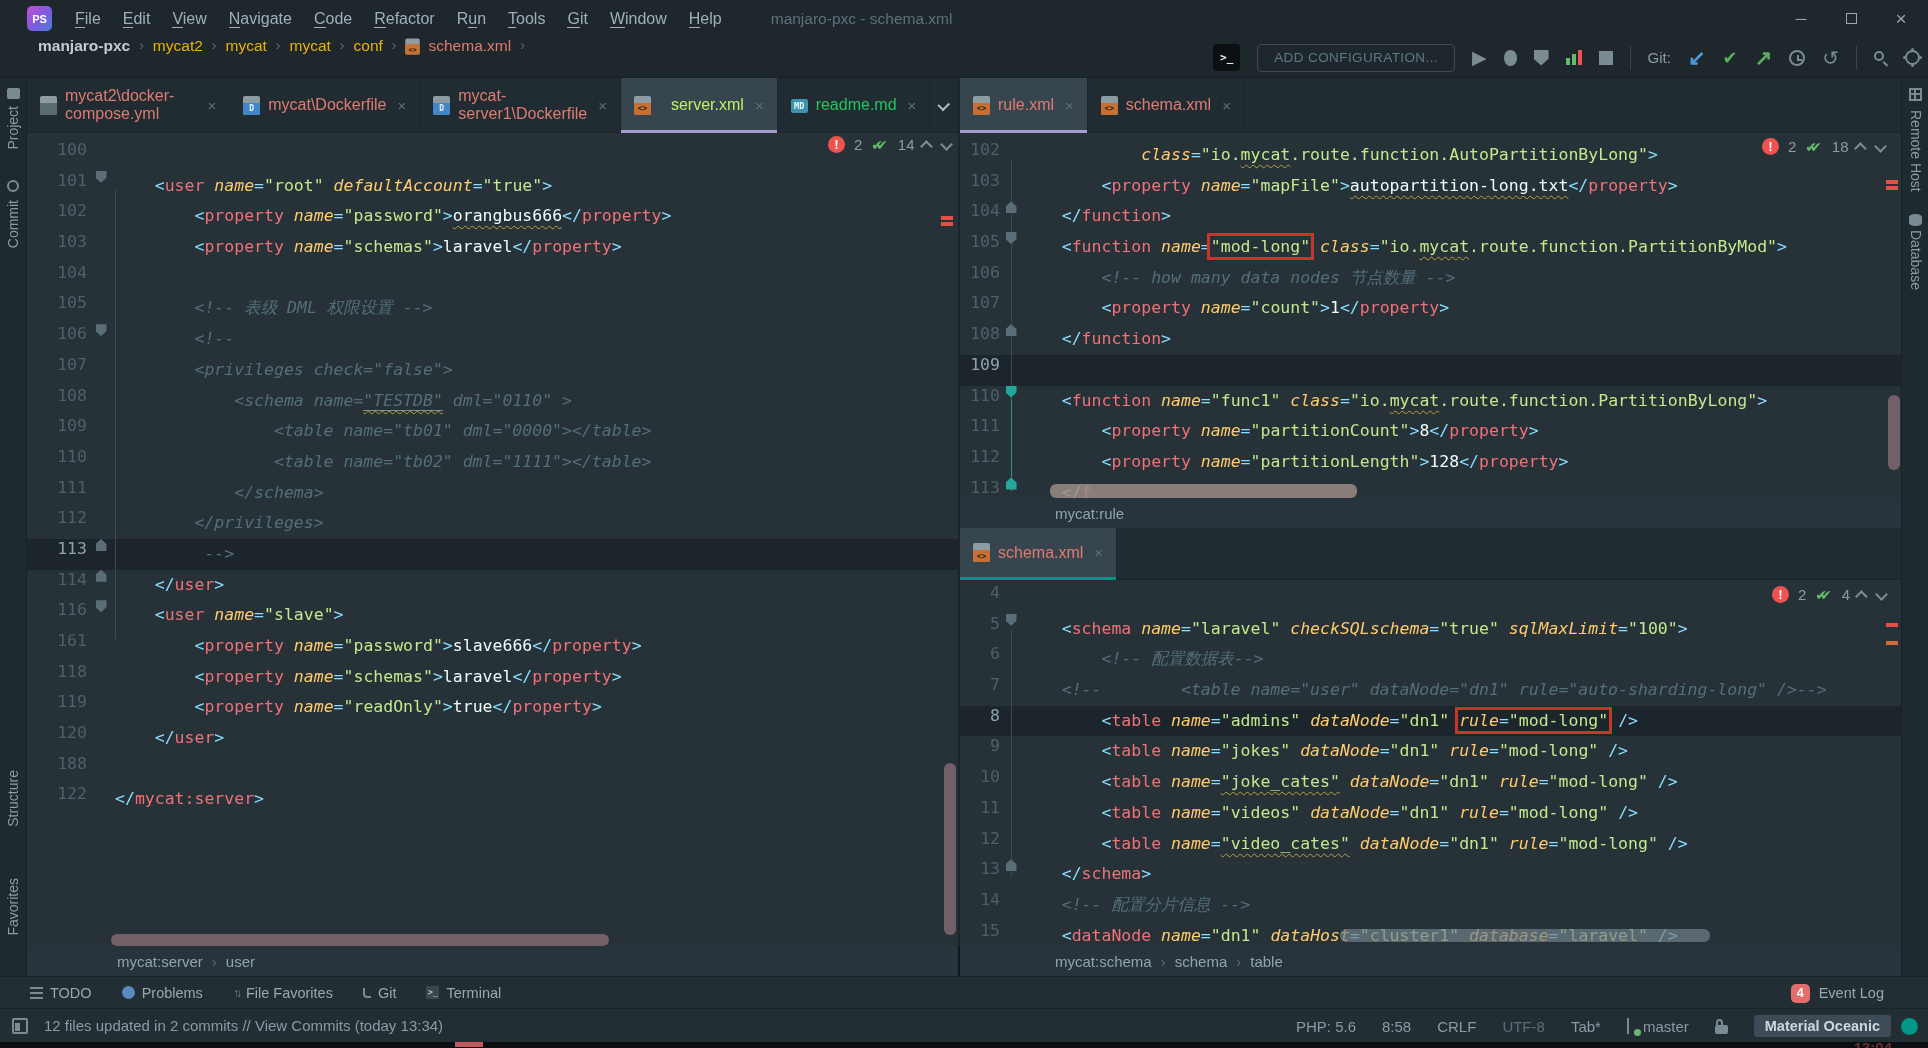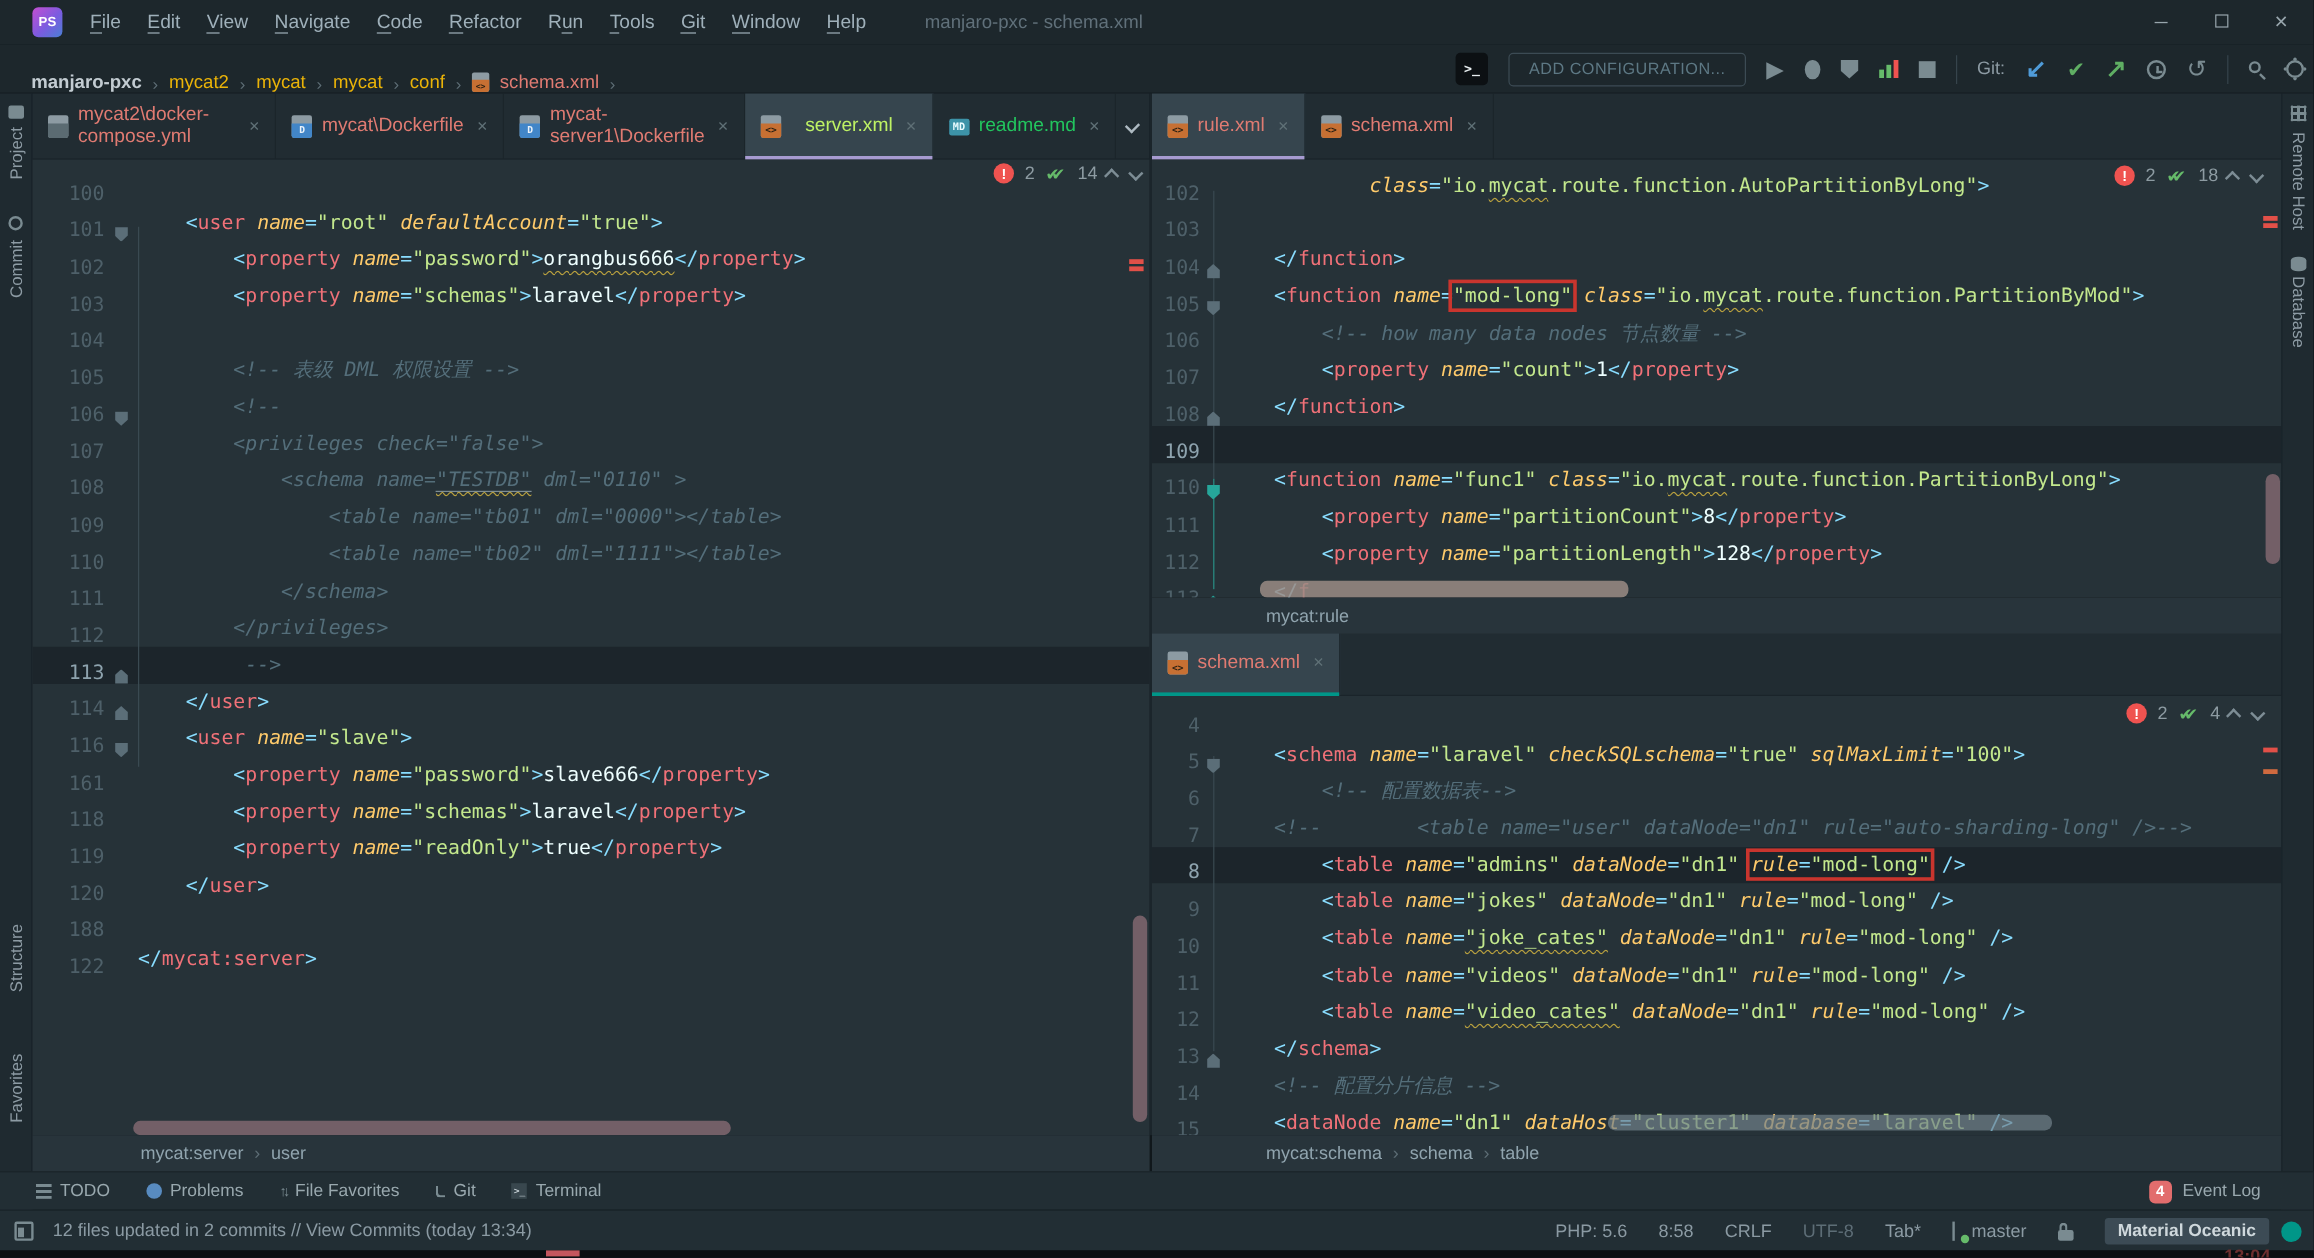--- a/index.html
+++ b/index.html
@@ -12,21 +12,21 @@
   #menubar { display:flex; margin-left:12px; }
   .menu-item { padding:0 11px; font-size:16px; color:#9fb0ba; line-height:37px; cursor:default; }
   .menu-item .mn { border-bottom:1px solid currentColor; }
   #wintitle { margin-left:38px; font-size:15.5px; color:#60707a; }
   #winbtns { position:absolute; right:0; top:0; height:37px; display:flex; align-items:center; gap:24px; padding-right:14px; color:#98a6ad; }
   .winbtn { width:26px; text-align:center; font-size:15px; }
   .sq { display:inline-block; width:11px; height:11px; border:1.5px solid #98a6ad; }
 
   
   #toolbar { position:absolute; left:0; top:37px; width:1928px; height:41px; background:#1d272c; border-bottom:1px solid #161f24; }
-  #crumbs { position:absolute; left:24px; top:0; height:41px; display:flex; align-items:flex-end; font-size:15.5px; }
+  #crumbs { position:absolute; left:36px; top:0; height:41px; display:flex; align-items:flex-start; font-size:15.5px; }
   .crumb { color:#eab308; padding:0 2px; }
   .crumb.root { color:#c3ccd2; font-weight:bold; }
   .crumb-sep { color:#5d6d75; padding:0 7px; font-size:14px; }
   .crumb-file { color:#e07b72; padding:0 2px; }
   #runbar { position:absolute; right:8px; top:0; height:41px; display:flex; align-items:center; gap:17px; }
   #term-chip { width:27px; height:27px; background:#0c1013; border-radius:4px; color:#e8eef0; font-family:"DejaVu Sans Mono",monospace; font-size:11px; font-weight:bold; display:flex; align-items:center; justify-content:center; }
   #addconfig { height:28px; border:1px solid #3c4b54; border-radius:4px; color:#5d7884; font-size:13.5px; letter-spacing:.4px; display:flex; align-items:center; padding:0 16px; }
   .tbsep { width:1px; height:24px; background:#36444c; }
   #gitlabel { font-size:15px; color:#8d9ba4; }
   .ic-play { color:#7a8b91; font-size:19px; }
@@ -77,21 +77,21 @@
   .fico.yml i { background:#5b6b72; color:#d8e2e6; }
   .fico.md { background:#3d93a8; height:14px; margin-top:2px; }
   .fico.md i { background:transparent; color:#eafcff; height:14px; font-size:8.5px; }
   .hidden-tabs-chevron { align-self:center; margin:0 10px; width:10px; height:10px; border-left:2.5px solid #aebac2; border-top:2.5px solid #aebac2; transform:rotate(225deg); }
 
   
   .editor { position:absolute; background:#263238; overflow:hidden; }
   #ed-server { left:27px; top:133px; width:931px; height:813px; }
   #ed-rule   { left:960px; top:133px; width:941px; height:365px; }
   #ed-schema { left:960px; top:580px; width:941px; height:366px; }
-  .cl { display:flex; align-items:flex-end; height:30.7px; font-family:"DejaVu Sans Mono",monospace; font-size:16.5px; }
+  .cl { display:flex; align-items:flex-start; height:30.7px; font-family:"DejaVu Sans Mono",monospace; font-size:16.5px; }
   .cl.cur { background:#1c252b; }
   .lnum { color:#4e6069; text-align:right; flex:0 0 auto; }
   .cl.cur .lnum { color:#8ea3ae; }
   #ed-server .lnum { width:60px; }
   #ed-rule .lnum, #ed-schema .lnum { width:40px; }
   .foldc { flex:0 0 auto; display:flex; align-items:center; justify-content:center; }
   #ed-server .foldc { width:28px; }
   #ed-rule .foldc, #ed-schema .foldc { width:22px; }
   .fold { width:11px; height:12px; background:#5b6e78; }
   .fold.d { clip-path:polygon(0 0,100% 0,100% 58%,50% 100%,0 58%); }
@@ -437,20 +437,21 @@
   <div class="scopeline" style="left:51px; top:26px; height:240px;"></div>
   <div class="scopeline teal" style="left:51px; top:266px; height:92px;"></div>
 <div class="cl" style="margin-top: 7px;">
       <span class="lnum">102</span>
       <span class="foldc"></span>
       <span class="ct"><span class="tk-x">            </span><span class="tk-a">class</span><span class="tk-p">=</span><span class="tk-s">"io.</span><span class="tk-s wavy">mycat</span><span class="tk-s">.route.function.AutoPartitionByLong"</span><span class="tk-p">&gt;</span></span>
     </div>
     <div class="cl">
       <span class="lnum">103</span>
       <span class="foldc"></span>
+      <span class="ct"><span class="tk-p">        &lt;</span><span class="tk-t">property</span><span class="tk-x"> </span><span class="tk-a">name</span><span class="tk-p">=</span><span class="tk-s">"mapFile"</span><span class="tk-p">&gt;</span><span class="tk-x wavy">autopartition-long.txt</span><span class="tk-p">&lt;/</span><span class="tk-t">property</span><span class="tk-p">&gt;</span></span>
     </div>
     <div class="cl">
       <span class="lnum">104</span>
       <span class="foldc">
         <span class="fold u"></span>
       </span>
       <span class="ct"><span class="tk-p">    &lt;/</span><span class="tk-t">function</span><span class="tk-p">&gt;</span></span>
     </div>
     <div class="cl">
       <span class="lnum">105</span>

